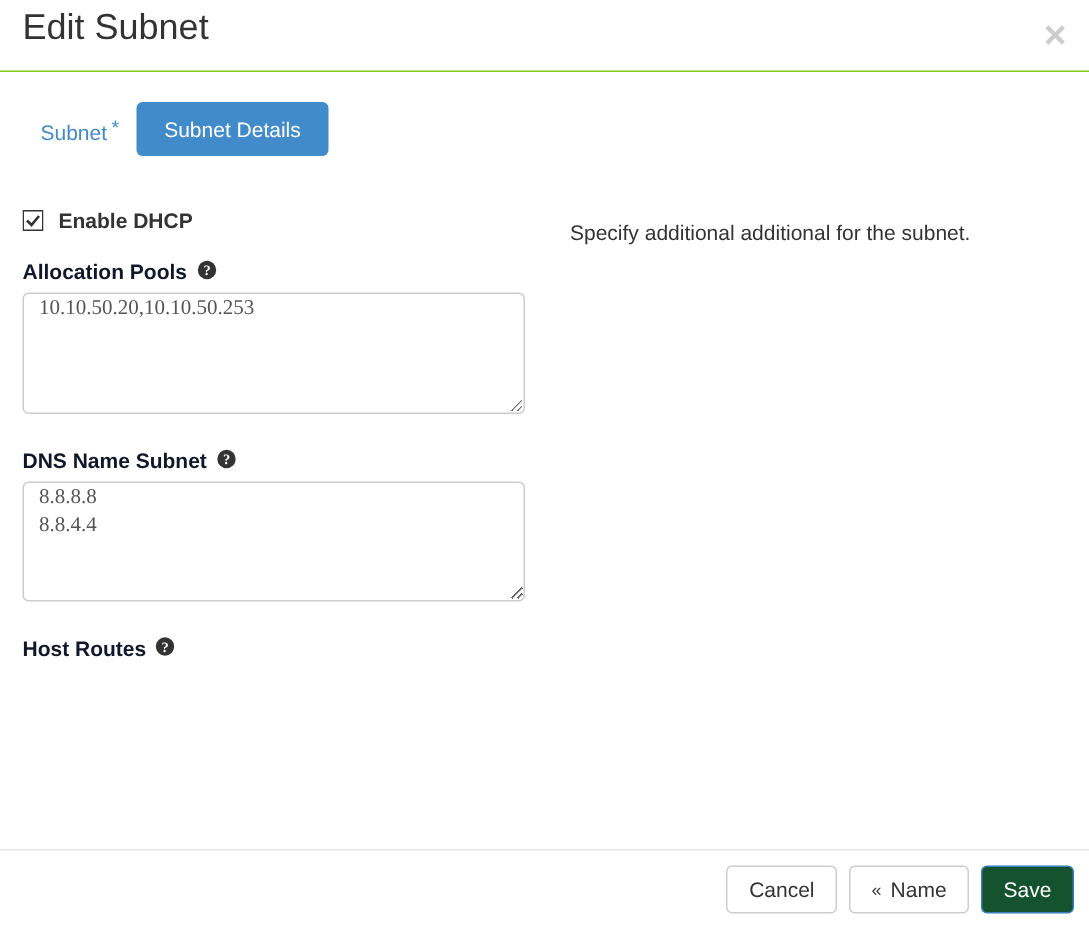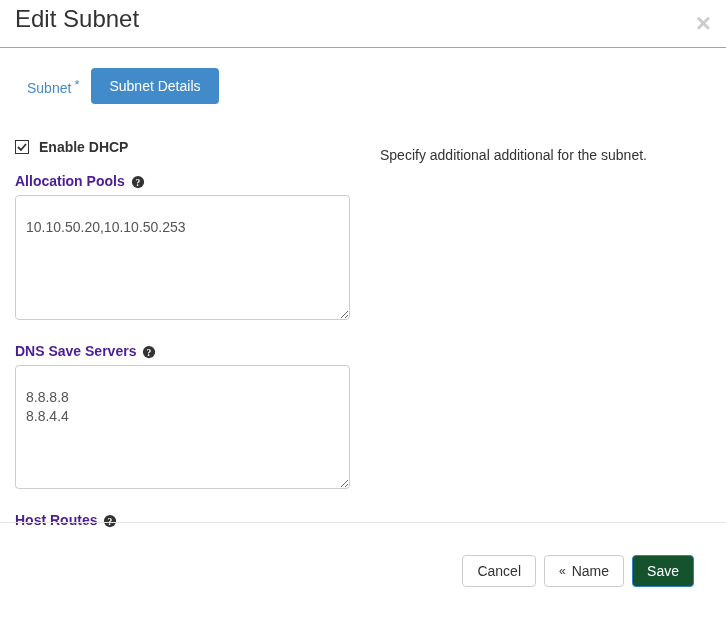--- a/index.html
+++ b/index.html
@@ -102,51 +102,51 @@
     }
     .checkbox-label {
       font-weight: bold;
       color: #333;
     }
     .form-group {
       margin-bottom: 20px;
     }
     .form-label {
       display: flex;
-      align-items: flex-end;
+      align-items: flex-start;
       gap: 6px;
       font-weight: bold;
       margin-bottom: 6px;
-      color: #4c1d95;
+      color: #0f172a;
     }
     .help-icon {
       width: 14px;
       height: 14px;
       display: inline-flex;
       align-items: center;
       justify-content: center;
     }
     textarea.form-control {
       width: 100%;
       border: 1px solid #ccc;
       border-radius: 4px;
-      padding: 22px 10px;
-      font-family: Liberation Sans, sans-serif;
+      padding: 0 10px;
+      font-family: Liberation Serif, serif;
       font-size: 14px;
       color: #555;
       resize: both;
       line-height: 1.4;
     }
     .modal-footer {
       position: absolute;
       bottom: 0;
       left: 0;
       right: 0;
       border-top: 1px solid #e5e5e5;
-      padding: 32px;
+      padding: 10px;
       display: flex;
       justify-content: flex-end;
       gap: 8px;
     }
     .btn {
       border-radius: 4px;
       padding: 7px 14px;
       font-size: 14px;
       cursor: pointer;
       border: 1px solid #ccc;
@@ -207,21 +207,21 @@
               <circle cx="8" cy="8" r="7" fill="#333"></circle>
               <text x="8" y="12" text-anchor="middle" font-size="11" font-weight="bold" fill="#fff" font-family="Georgia,serif">?</text>
             </svg>
           </span>
         </label>
         <textarea class="form-control" rows="4" style="">10.10.50.20,10.10.50.253</textarea>
       </div>
 
       <div class="form-group">
         <label class="form-label">
-          <span>DNS Save Servers</span>
+          <span>DNS Name Subnet</span>
           <span class="help-icon">
             <svg width="14" height="14" viewBox="0 0 16 16">
               <circle cx="8" cy="8" r="7" fill="#333"></circle>
               <text x="8" y="12" text-anchor="middle" font-size="11" font-weight="bold" fill="#fff" font-family="Georgia,serif">?</text>
             </svg>
           </span>
         </label>
         <textarea class="form-control" rows="4" style="">8.8.8.8
 8.8.4.4</textarea>
       </div>

